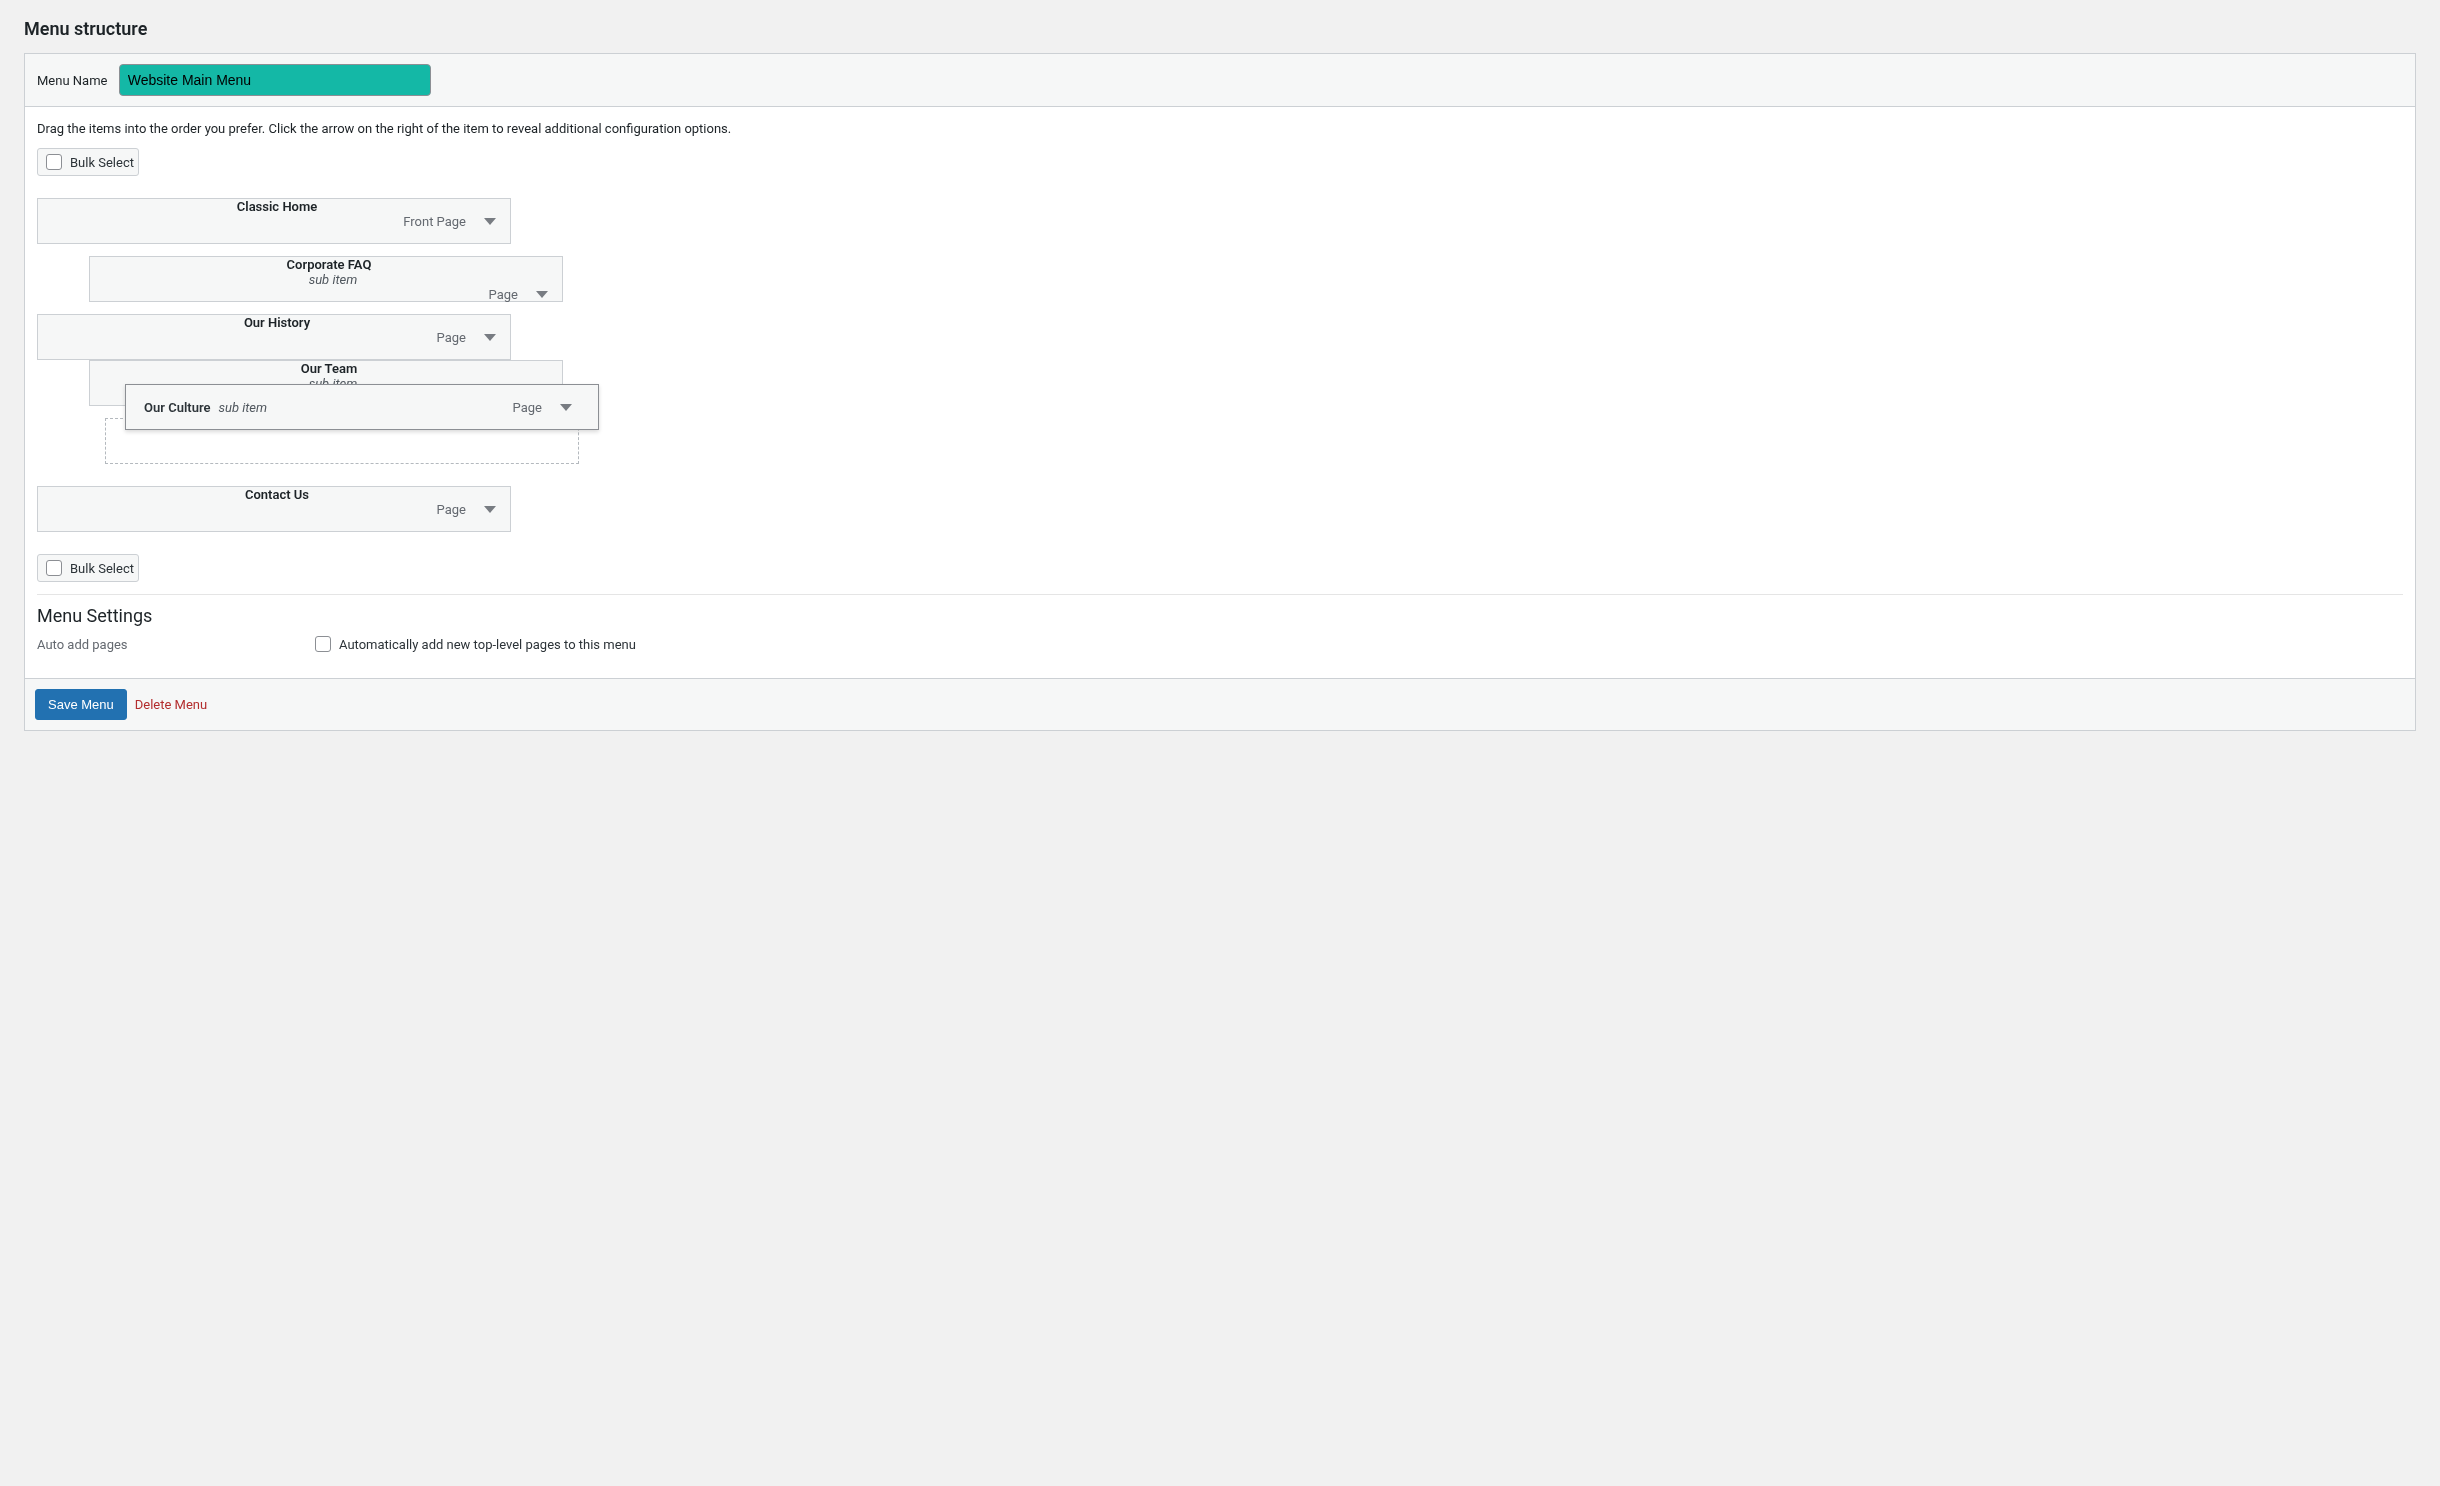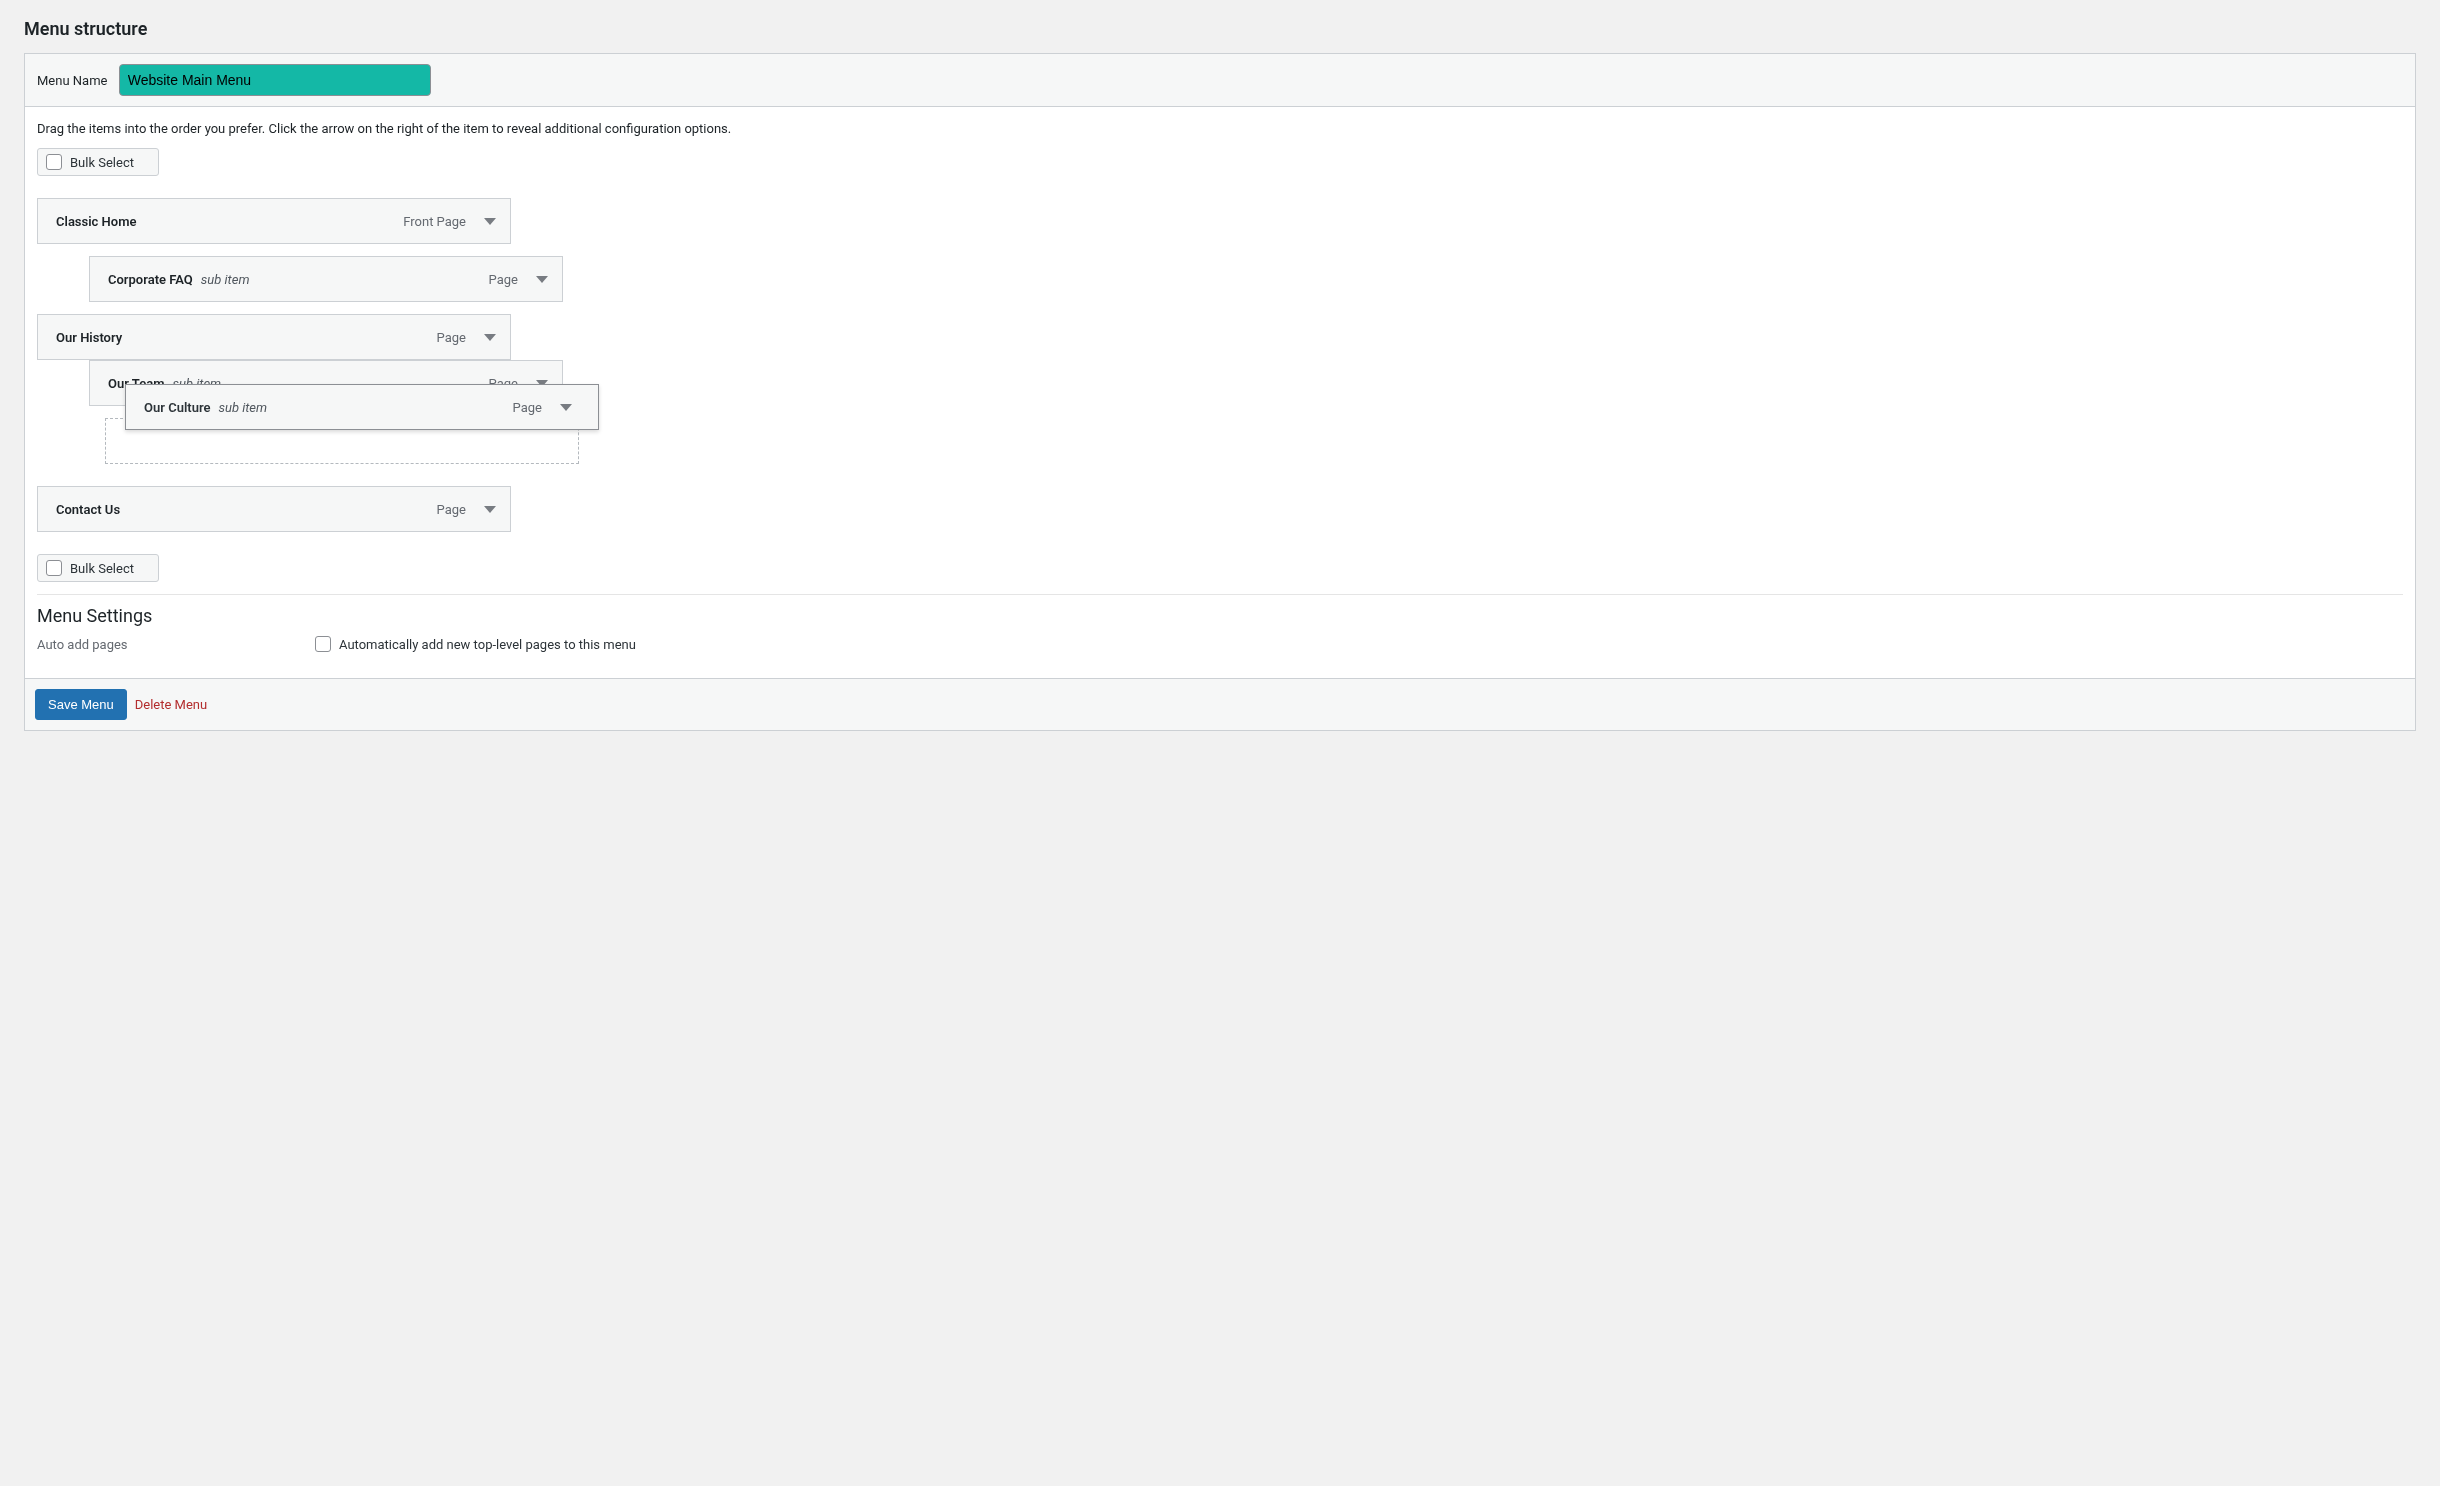--- a/index.html
+++ b/index.html
@@ -56,21 +56,21 @@
     margin: 2px 0 12px 0;
   }
   .bulk-row { margin-bottom: 22px; }
   .bulk-btn {
     display: inline-flex;
     align-items: center;
     gap: 8px;
     background: #f6f7f7;
     border: 1px solid #ccd0d4;
     border-radius: 3px;
-    padding: 5px 24px 5px 8px;
+    padding: 5px 4px 5px 8px;
     font-size: 13px;
     cursor: default;
   }
   .bulk-btn .fake-check {
     width: 16px; height: 16px;
     border: 1px solid #8c8f94;
     border-radius: 3px;
     background: #fff;
   }
 
@@ -84,20 +84,21 @@
     position: relative;
     width: 474px;
     height: 46px;
     border: 1px solid #ccd0d4;
     background: #f6f7f7;
     display: flex;
     align-items: center;
     padding: 0 12px 0 18px;
     margin-top: 12px;
     cursor: move;
+    flex-direction: column;
   }
   .menu-item:first-child { margin-top: 0; }
   .menu-item.depth-1 { margin-left: 52px; }
   .menu-item .mi-label { font-weight: 600; font-size: 13px; color: #1d2327; }
   .menu-item .mi-sub {
     font-weight: 400;
     font-style: italic;
     color: #50575e;
     margin-left: 8px;
   }

